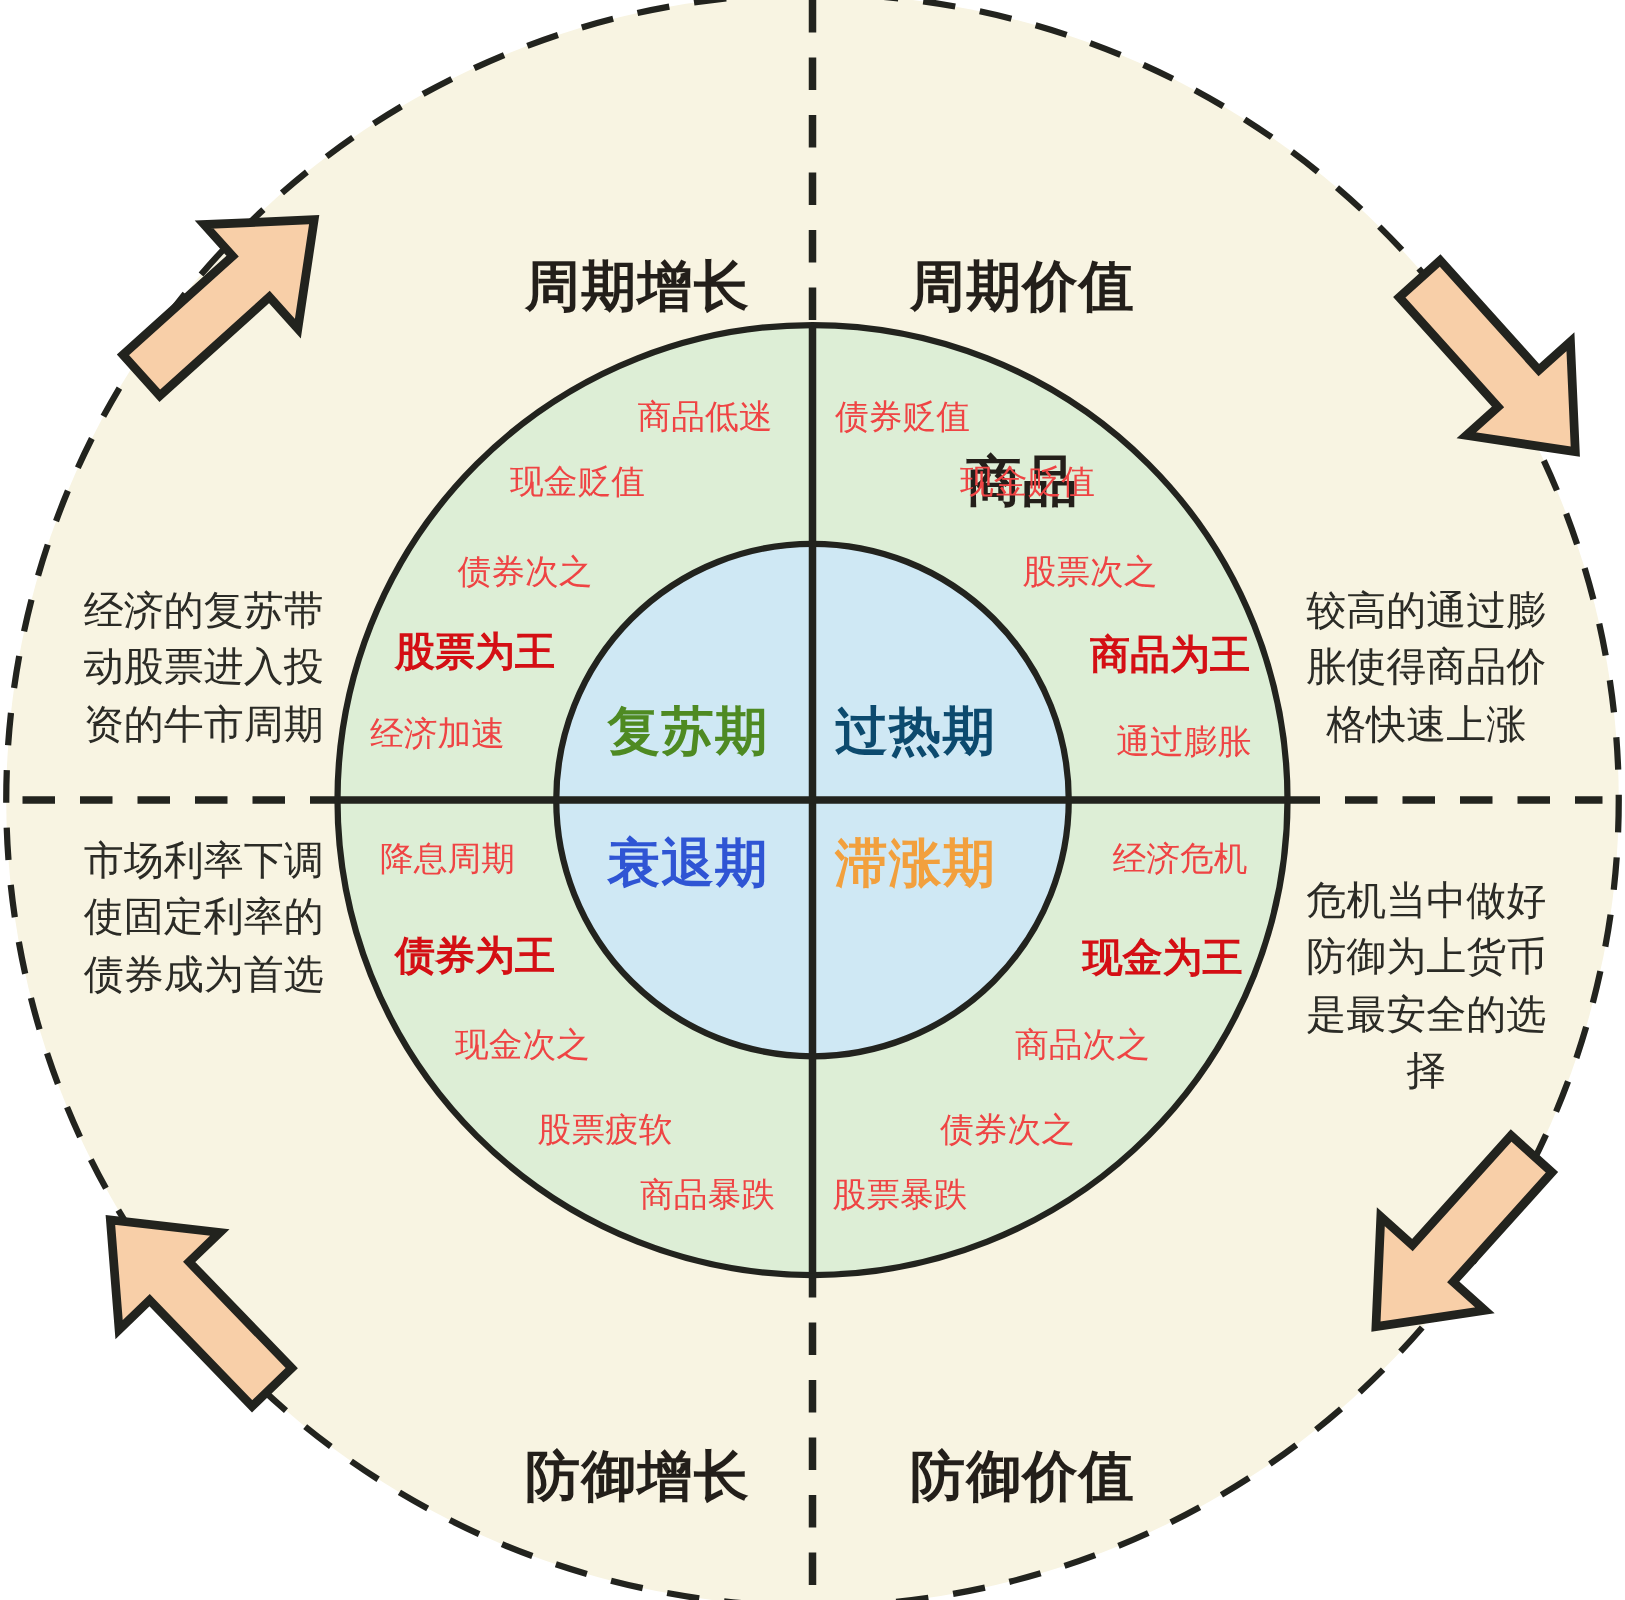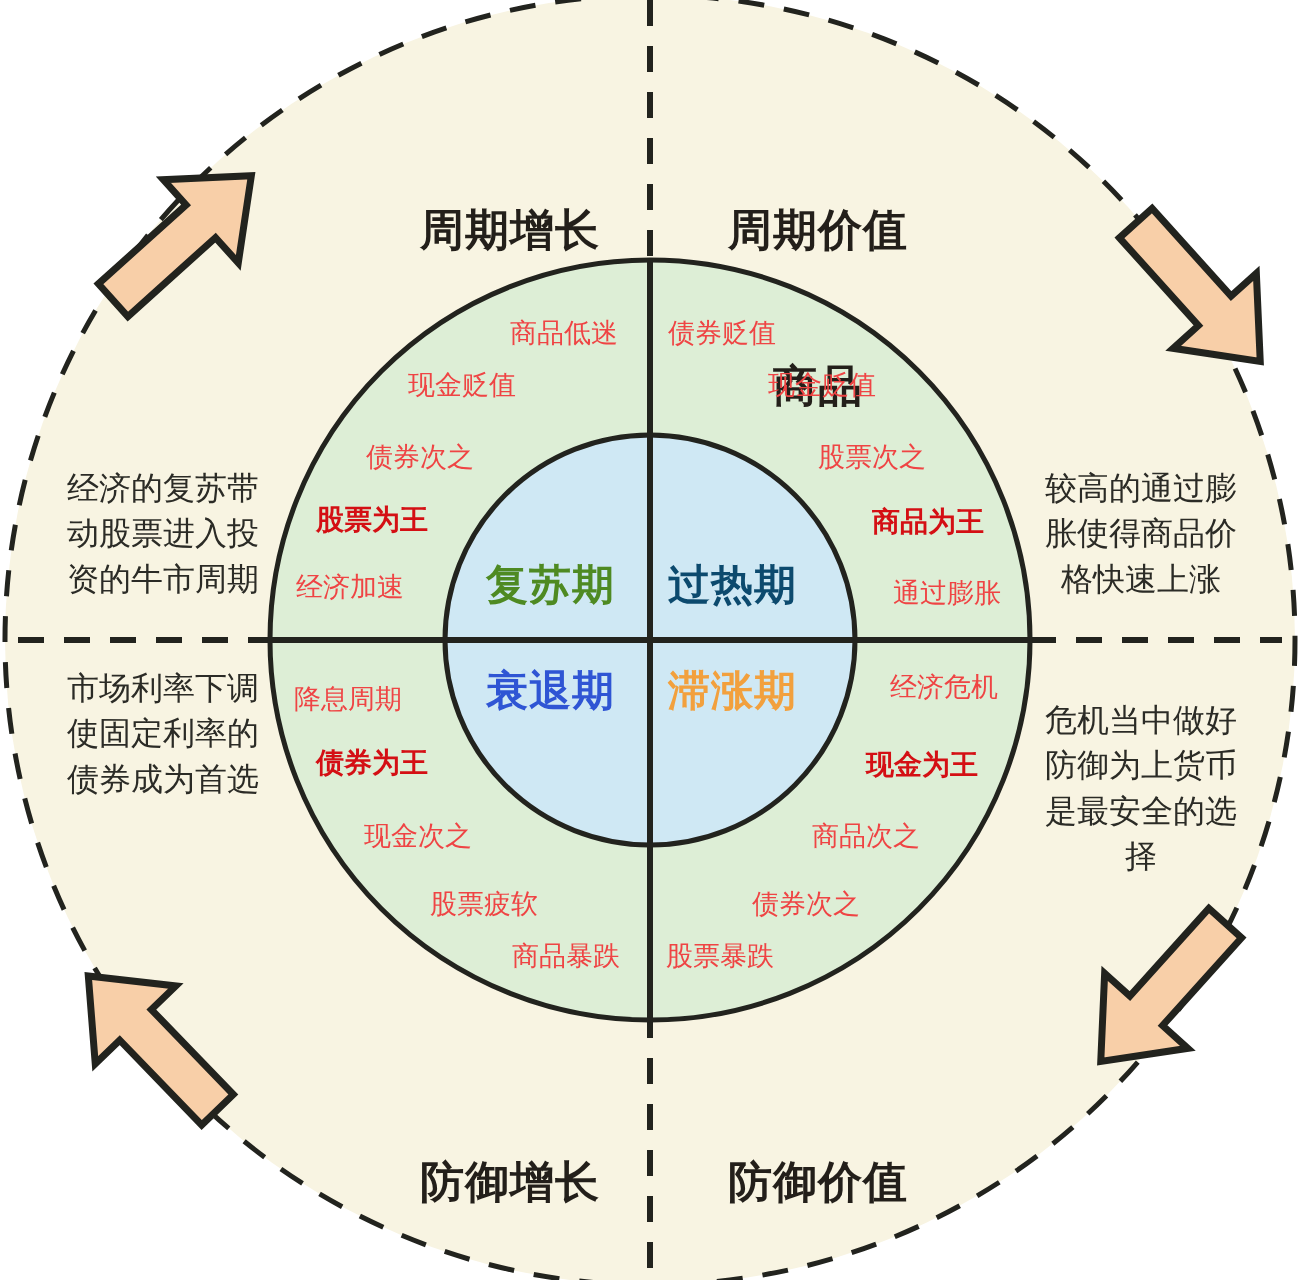--- a/index.html
+++ b/index.html
@@ -54,21 +54,21 @@
 
   
   .ring-item {
     font-size: 27px;
     color: #ef4444;
     white-space: pre;
   }
   .ring-item.king {
     color: #d40f14;
     font-weight: bold;
-    font-size: 28px;
+    font-size: 32px;
   }
 
   
   .phase {
     font-size: 42px;
     font-weight: bold;
     letter-spacing: 1px;
   }
   .phase-recovery  { color: #4e8a22; }
   .phase-overheat  { color: #0c4a6e; }
@@ -153,21 +153,21 @@
   <div class="txt ring-item" style="left:366px; top:442px;">债券次之</div>
   <div class="txt ring-item king" style="left:316px; top:503px;">股票为王</div>
   <div class="txt ring-item" style="left:296px; top:572px;">经济加速</div>
 
   <div class="txt ring-item" style="left:668px; top:318px;">债券贬值</div>
   <div class="txt ring-item" style="left:768px; top:370px;">现金贬值</div>
   <div class="txt ring-item" style="left:818px; top:442px;">股票次之</div>
   <div class="txt ring-item king" style="left:872px; top:505px;">商品为王</div>
   <div class="txt ring-item" style="left:893px; top:578px;">通过膨胀</div>
 
-  <div class="txt ring-item" style="left:294px; top:672px;margin-top:12px;">降息周期</div>
+  <div class="txt ring-item" style="left:304px; top:672px;">降息周期</div>
   <div class="txt ring-item king" style="left:316px; top:746px;">债券为王</div>
   <div class="txt ring-item" style="left:364px; top:821px;">现金次之</div>
   <div class="txt ring-item" style="left:430px; top:889px;">股票疲软</div>
   <div class="txt ring-item" style="left:512px; top:941px;">商品暴跌</div>
 
   <div class="txt ring-item" style="left:890px; top:672px;">经济危机</div>
   <div class="txt ring-item king" style="left:866px; top:748px;">现金为王</div>
   <div class="txt ring-item" style="left:812px; top:821px;">商品次之</div>
   <div class="txt ring-item" style="left:752px; top:889px;">债券次之</div>
   <div class="txt ring-item" style="left:666px; top:941px;">股票暴跌</div>

